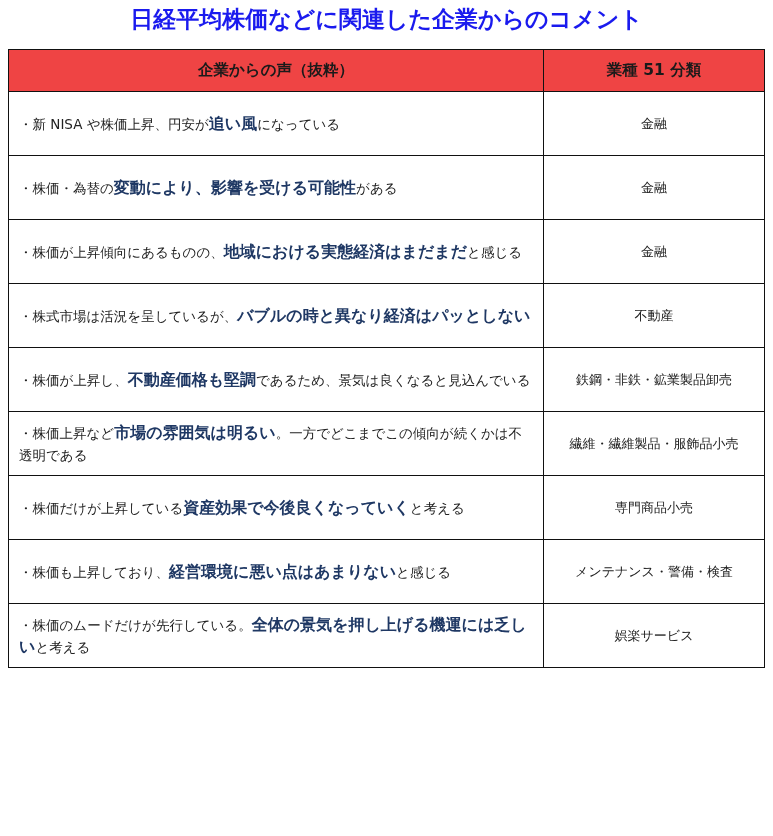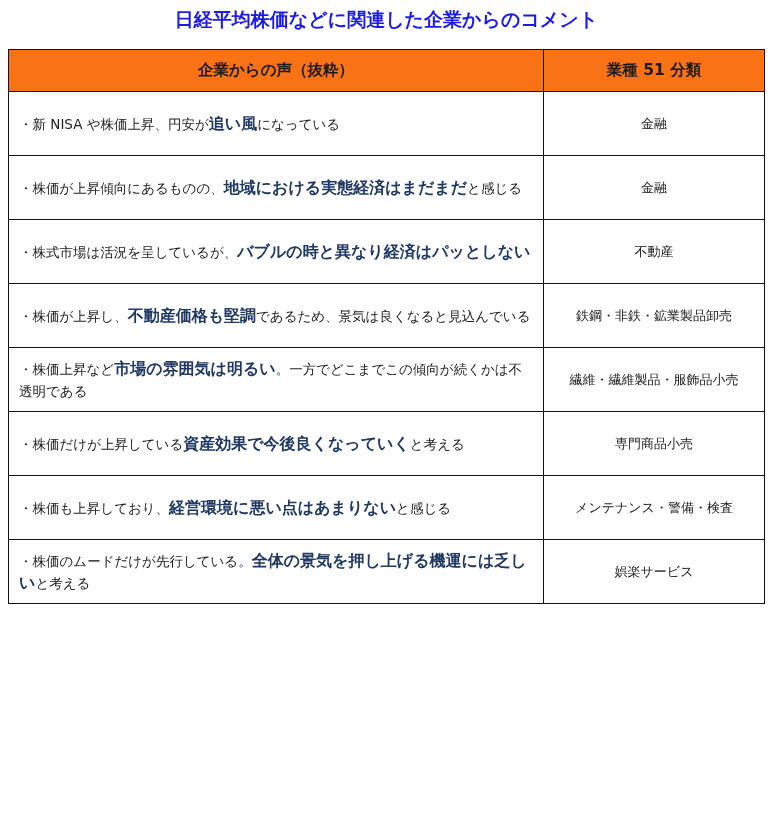--- a/index.html
+++ b/index.html
@@ -14,41 +14,41 @@
     font-family: "DejaVu Sans", "Liberation Sans", sans-serif;
     color: #222222;
     overflow: hidden;
   }
   .page-title {
     position: absolute;
     left: 0;
     top: 6px;
     width: 773px;
     text-align: center;
-    font-size: 19px;
+    font-size: 23px;
     font-weight: bold;
     color: #1a1aee;
     letter-spacing: 0px;
     line-height: 26px;
   }
   table.comments {
     position: absolute;
     left: 8px;
     top: 49px;
     width: 756px;
     border-collapse: collapse;
     table-layout: fixed;
   }
   table.comments th,
   table.comments td {
     border: 1.5px solid #111111;
     padding: 0;
   }
   table.comments th {
-    background: #f97316;
+    background: #ef4444;
     height: 41px;
     font-size: 15.5px;
     font-weight: bold;
     color: #1a1a1a;
     text-align: center;
   }
   col.c1 { width: 535px; }
   col.c2 { width: 221px; }
   table.comments td {
     height: 59px;
@@ -87,20 +87,24 @@
       <th>業種 51 分類</th>
     </tr>
   </thead>
   <tbody id="table-body">
 
     <tr>
         <td class="voice"><span class="plain">・新 NISA や株価上昇、円安が</span><span class="hl">追い風</span><span class="plain">になっている</span></td>
         <td class="industry">金融</td>
       </tr>
     <tr>
+        <td class="voice"><span class="plain">・株価・為替の</span><span class="hl">変動により、影響を受ける可能性</span><span class="plain">がある</span></td>
+        <td class="industry">金融</td>
+      </tr>
+    <tr>
         <td class="voice"><span class="plain">・株価が上昇傾向にあるものの、</span><span class="hl">地域における実態経済はまだまだ</span><span class="plain">と感じる</span></td>
         <td class="industry">金融</td>
       </tr>
     <tr>
         <td class="voice"><span class="plain">・株式市場は活況を呈しているが、</span><span class="hl">バブルの時と異なり経済はパッとしない</span></td>
         <td class="industry">不動産</td>
       </tr>
     <tr>
         <td class="voice"><span class="plain">・株価が上昇し、</span><span class="hl">不動産価格も堅調</span><span class="plain">であるため、景気は良くなると見込んでいる</span></td>
         <td class="industry">鉄鋼・非鉄・鉱業製品卸売</td>

